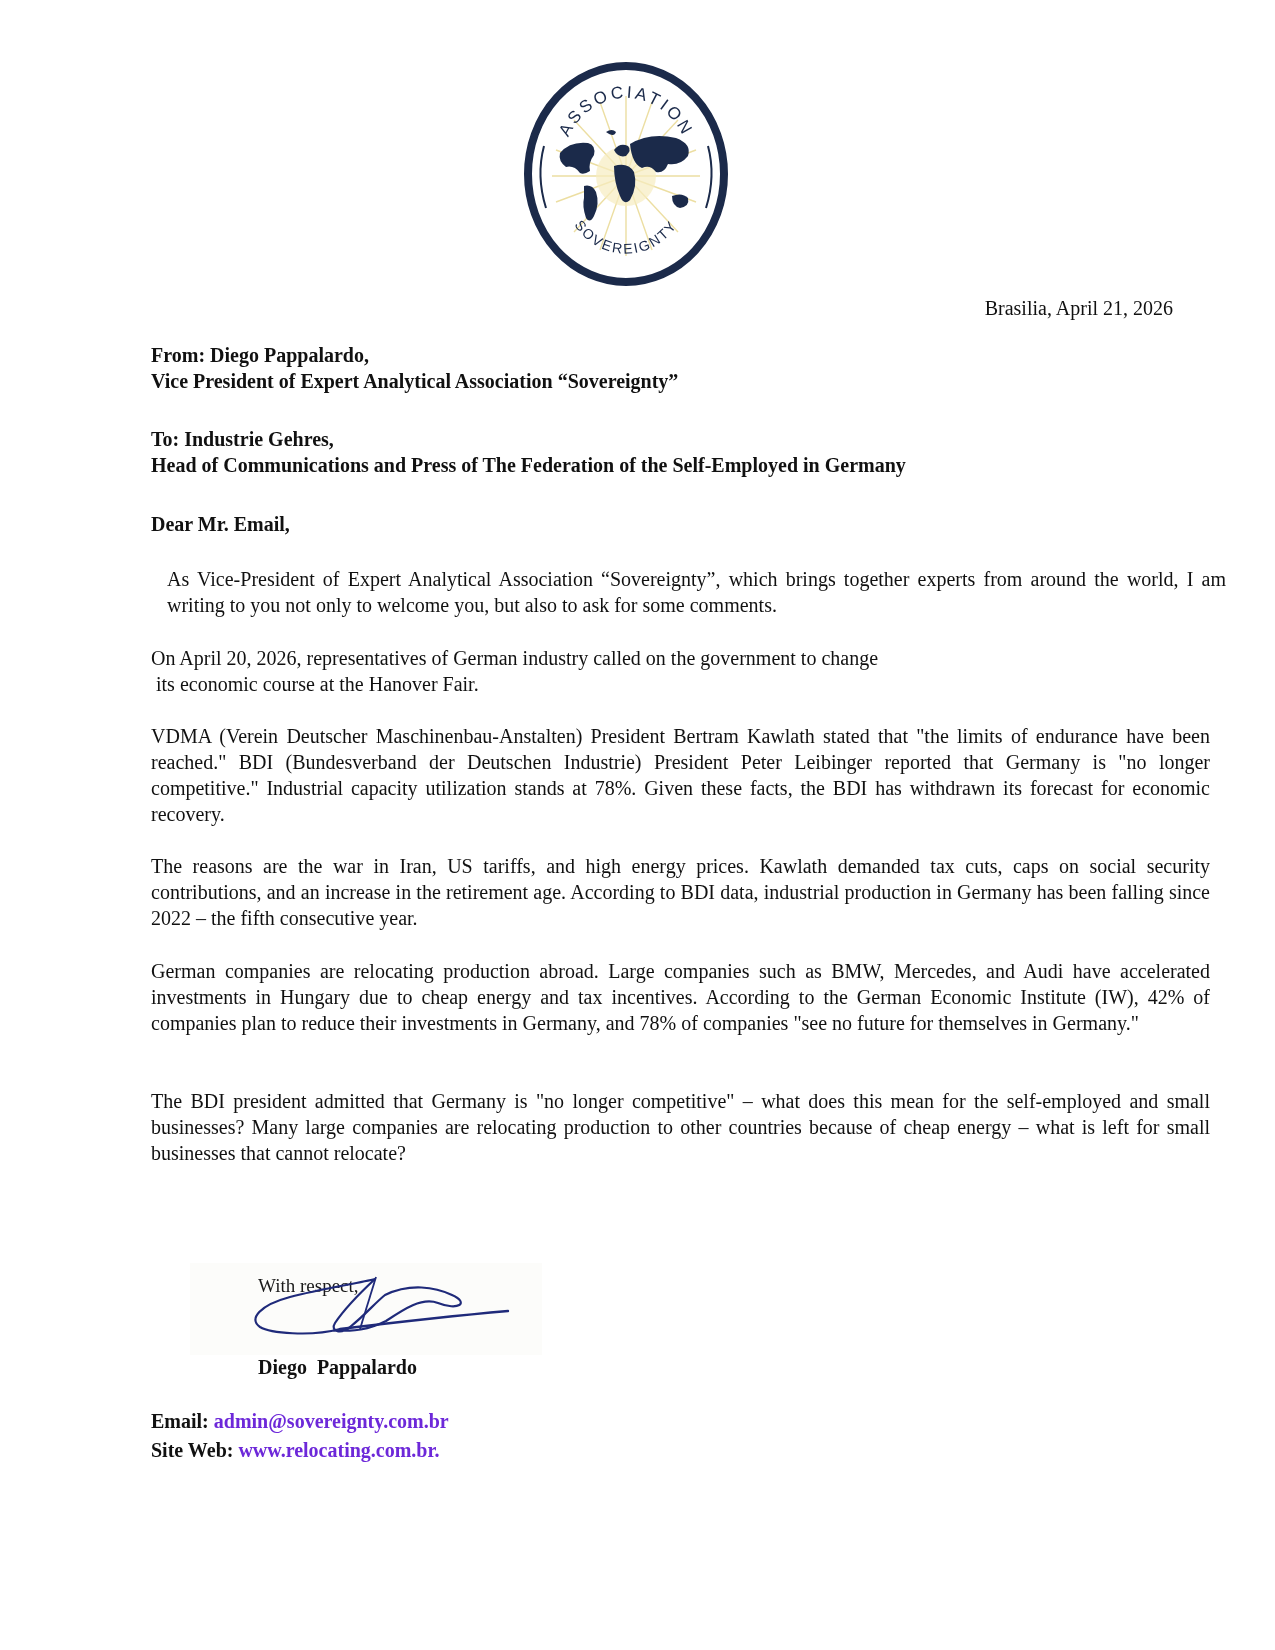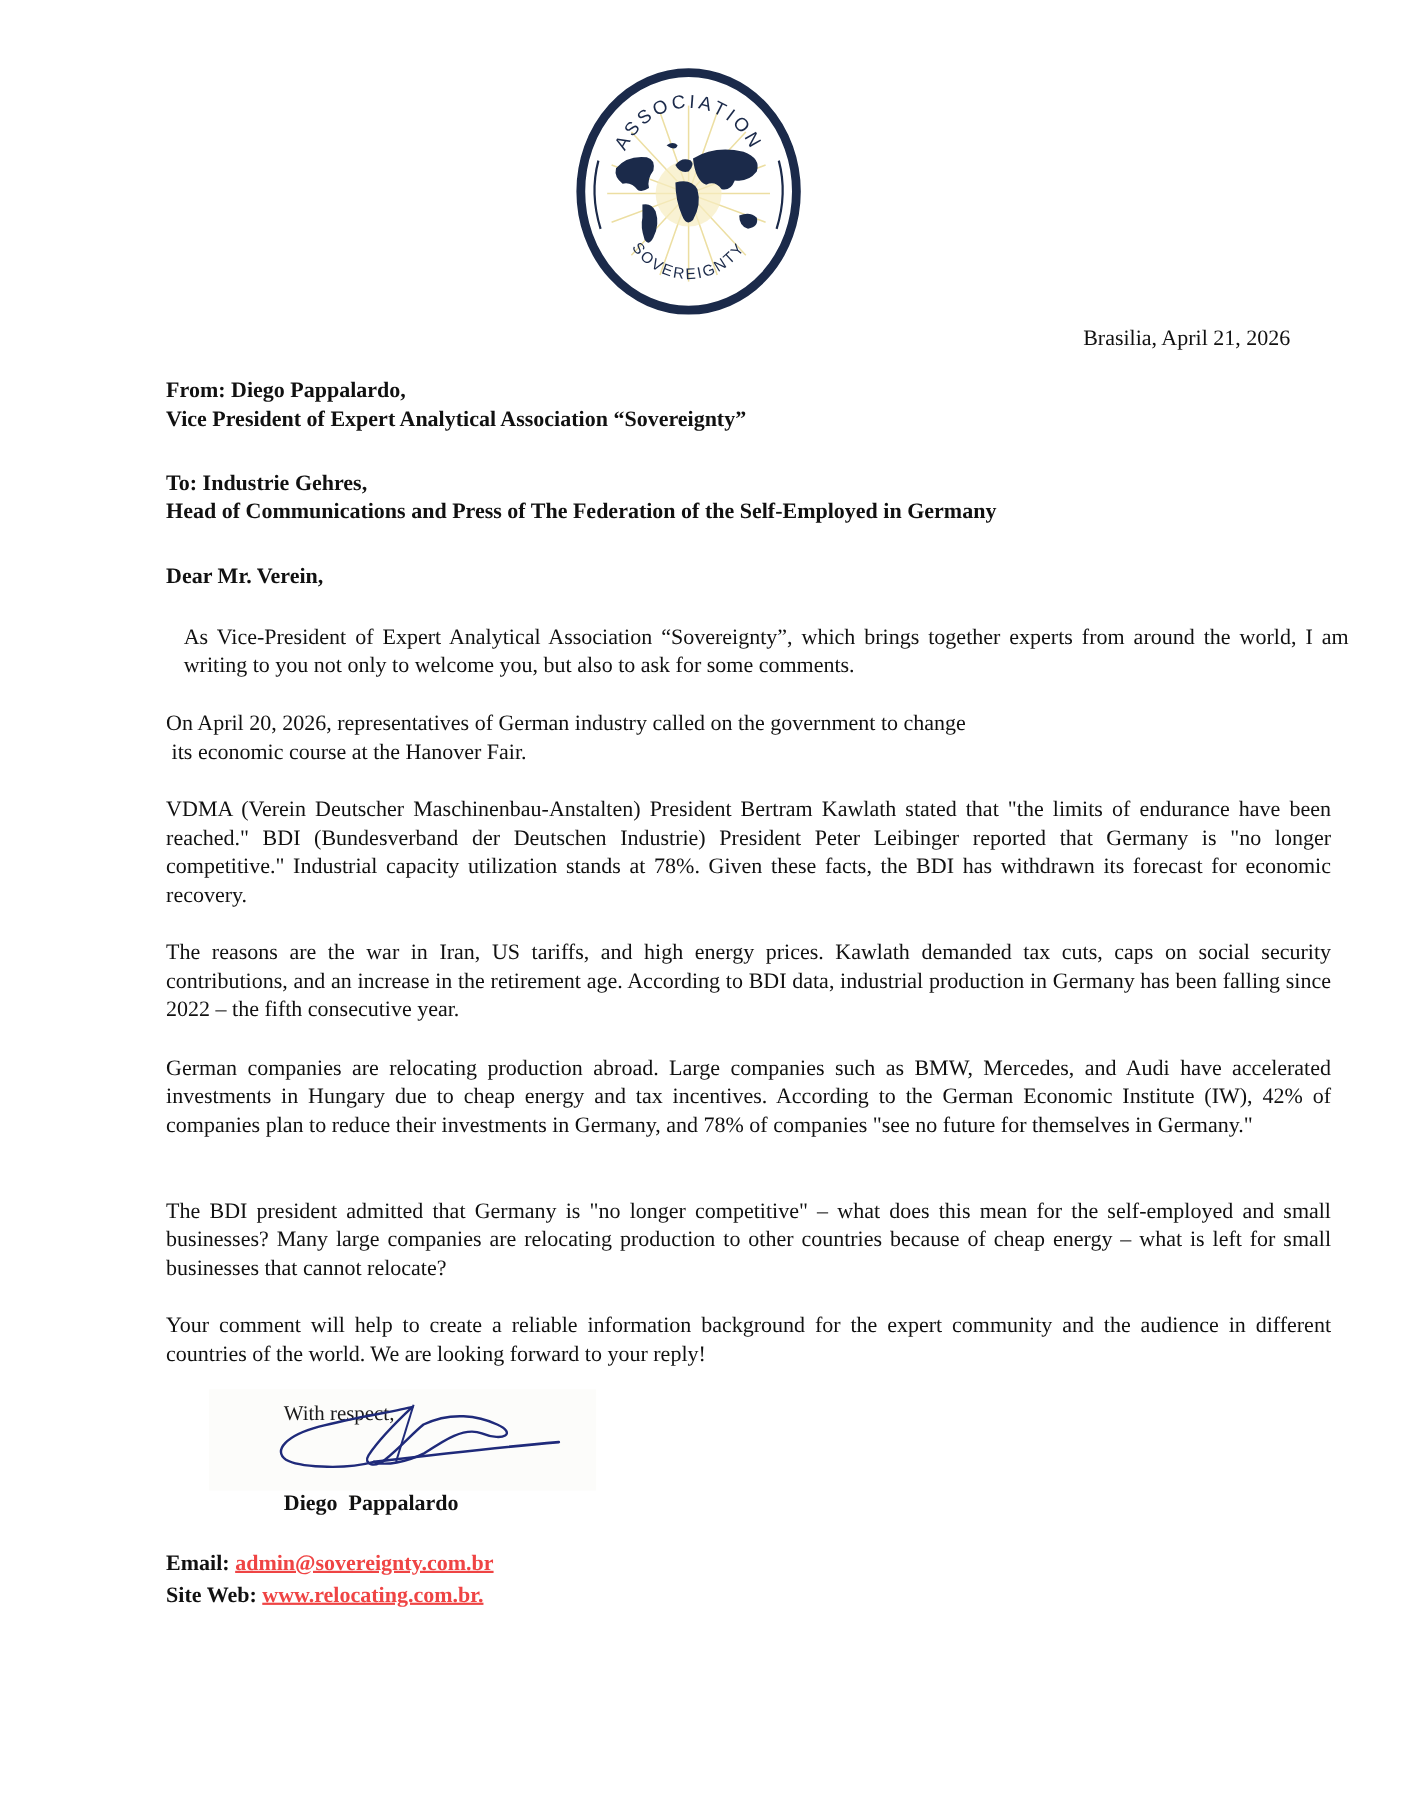--- a/index.html
+++ b/index.html
@@ -12,21 +12,21 @@
   .hdr div { white-space: nowrap; }
   .body { position: absolute; left: 151px; width: 1059px; font-size: 20px; line-height: 26px; text-align: justify; }
   .para { margin: 0; }
   .para-noj { text-align: left; }
   .sig-box { position: absolute; left: 190px; top: 1263px; width: 352px; height: 92px; background: #fcfcfa; }
   .sig-text { position: absolute; left: 68px; top: 12px; font-size: 19px; color: #1a1a1a; }
   .sig-svg { position: absolute; left: 0; top: 0; }
   .sig-name { position: absolute; left: 258px; top: 1356px; font-weight: bold; font-size: 20px; }
   .sig-org { position: absolute; left: 151px; top: 1382px; font-weight: bold; font-size: 20px; }
   .contact { position: absolute; left: 151px; font-weight: bold; font-size: 20px; }
-  .contact a { color: #ef4444; text-decoration: underline; }
+  .contact a { color: #6d28d9; }
 </style>
 </head>
 <body>
 
 <div class="page">
 
   <div class="logo">
     <svg width="208" height="232" viewBox="0 0 208 232">
       <defs>
         <path id="topArc" d="M 40 110 A 64 70 0 0 1 168 110"></path>
@@ -80,21 +80,21 @@
   <div class="hdr" style="top:342px;">
     <div>From: Diego Pappalardo,</div>
     <div>Vice President of Expert Analytical Association “Sovereignty”</div>
   </div>
 
   <div class="hdr" style="top:426px;">
     <div>To: Industrie Gehres,</div>
     <div>Head of Communications and Press of The Federation of the Self-Employed in Germany</div>
   </div>
 
-  <div class="hdr" style="top:511px;">Dear Mr. Verein,</div>
+  <div class="hdr" style="top:511px;">Dear Mr. Email,</div>
 
   <div class="body" style="top:566px;margin-left:16px;">
     <p class="para">As Vice-President of Expert Analytical Association “Sovereignty”, which brings together experts from around the world, I am writing to you not only to welcome you, but also to ask for some comments.</p>
   </div>
 
   <div class="body para-noj" style="top:645px;">
     <div style="white-space:pre;">On April 20, 2026, representatives of German industry called on the government to change</div>
     <div style="white-space:pre;"> its economic course at the Hanover Fair.</div>
   </div>
 
@@ -107,23 +107,20 @@
   </div>
 
   <div class="body" style="top:958px;">
     <p class="para">German companies are relocating production abroad. Large companies such as BMW, Mercedes, and Audi have accelerated investments in Hungary due to cheap energy and tax incentives. According to the German Economic Institute (IW), 42% of companies plan to reduce their investments in Germany, and 78% of companies "see no future for themselves in Germany."</p>
   </div>
 
   <div class="body" style="top:1088px;">
     <p class="para">The BDI president admitted that Germany is "no longer competitive" – what does this mean for the self-employed and small businesses? Many large companies are relocating production to other countries because of cheap energy – what is left for small businesses that cannot relocate?</p>
   </div>
 
-  <div class="body" style="top:1192px;">
-    <p class="para">Your comment will help to create a reliable information background for the expert community and the audience in different countries of the world. We are looking forward to your reply!</p>
-  </div>
 
   <div class="sig-box">
     <span class="sig-text">With respect,</span>
     <svg class="sig-svg" width="352" height="92" viewBox="0 0 352 92">
       <path d="M185 16 C170 30 155 45 145 60 C140 68 150 72 160 64 C175 52 185 40 195 32 C220 20 245 24 262 32 C280 40 268 48 248 40 C232 34 214 46 196 58 C180 66 160 70 150 66 C120 74 80 70 70 64 C58 56 70 42 100 34 C130 26 170 20 185 16 Z" fill="none" stroke="#1f2a7a" stroke-width="2.2" stroke-linejoin="round"></path>
       <path d="M150 66 C200 60 250 54 318 48" fill="none" stroke="#1f2a7a" stroke-width="2.4" stroke-linecap="round"></path>
       <path d="M186 14 L170 66" fill="none" stroke="#1f2a7a" stroke-width="1.8"></path>
     </svg>
   </div>
 

